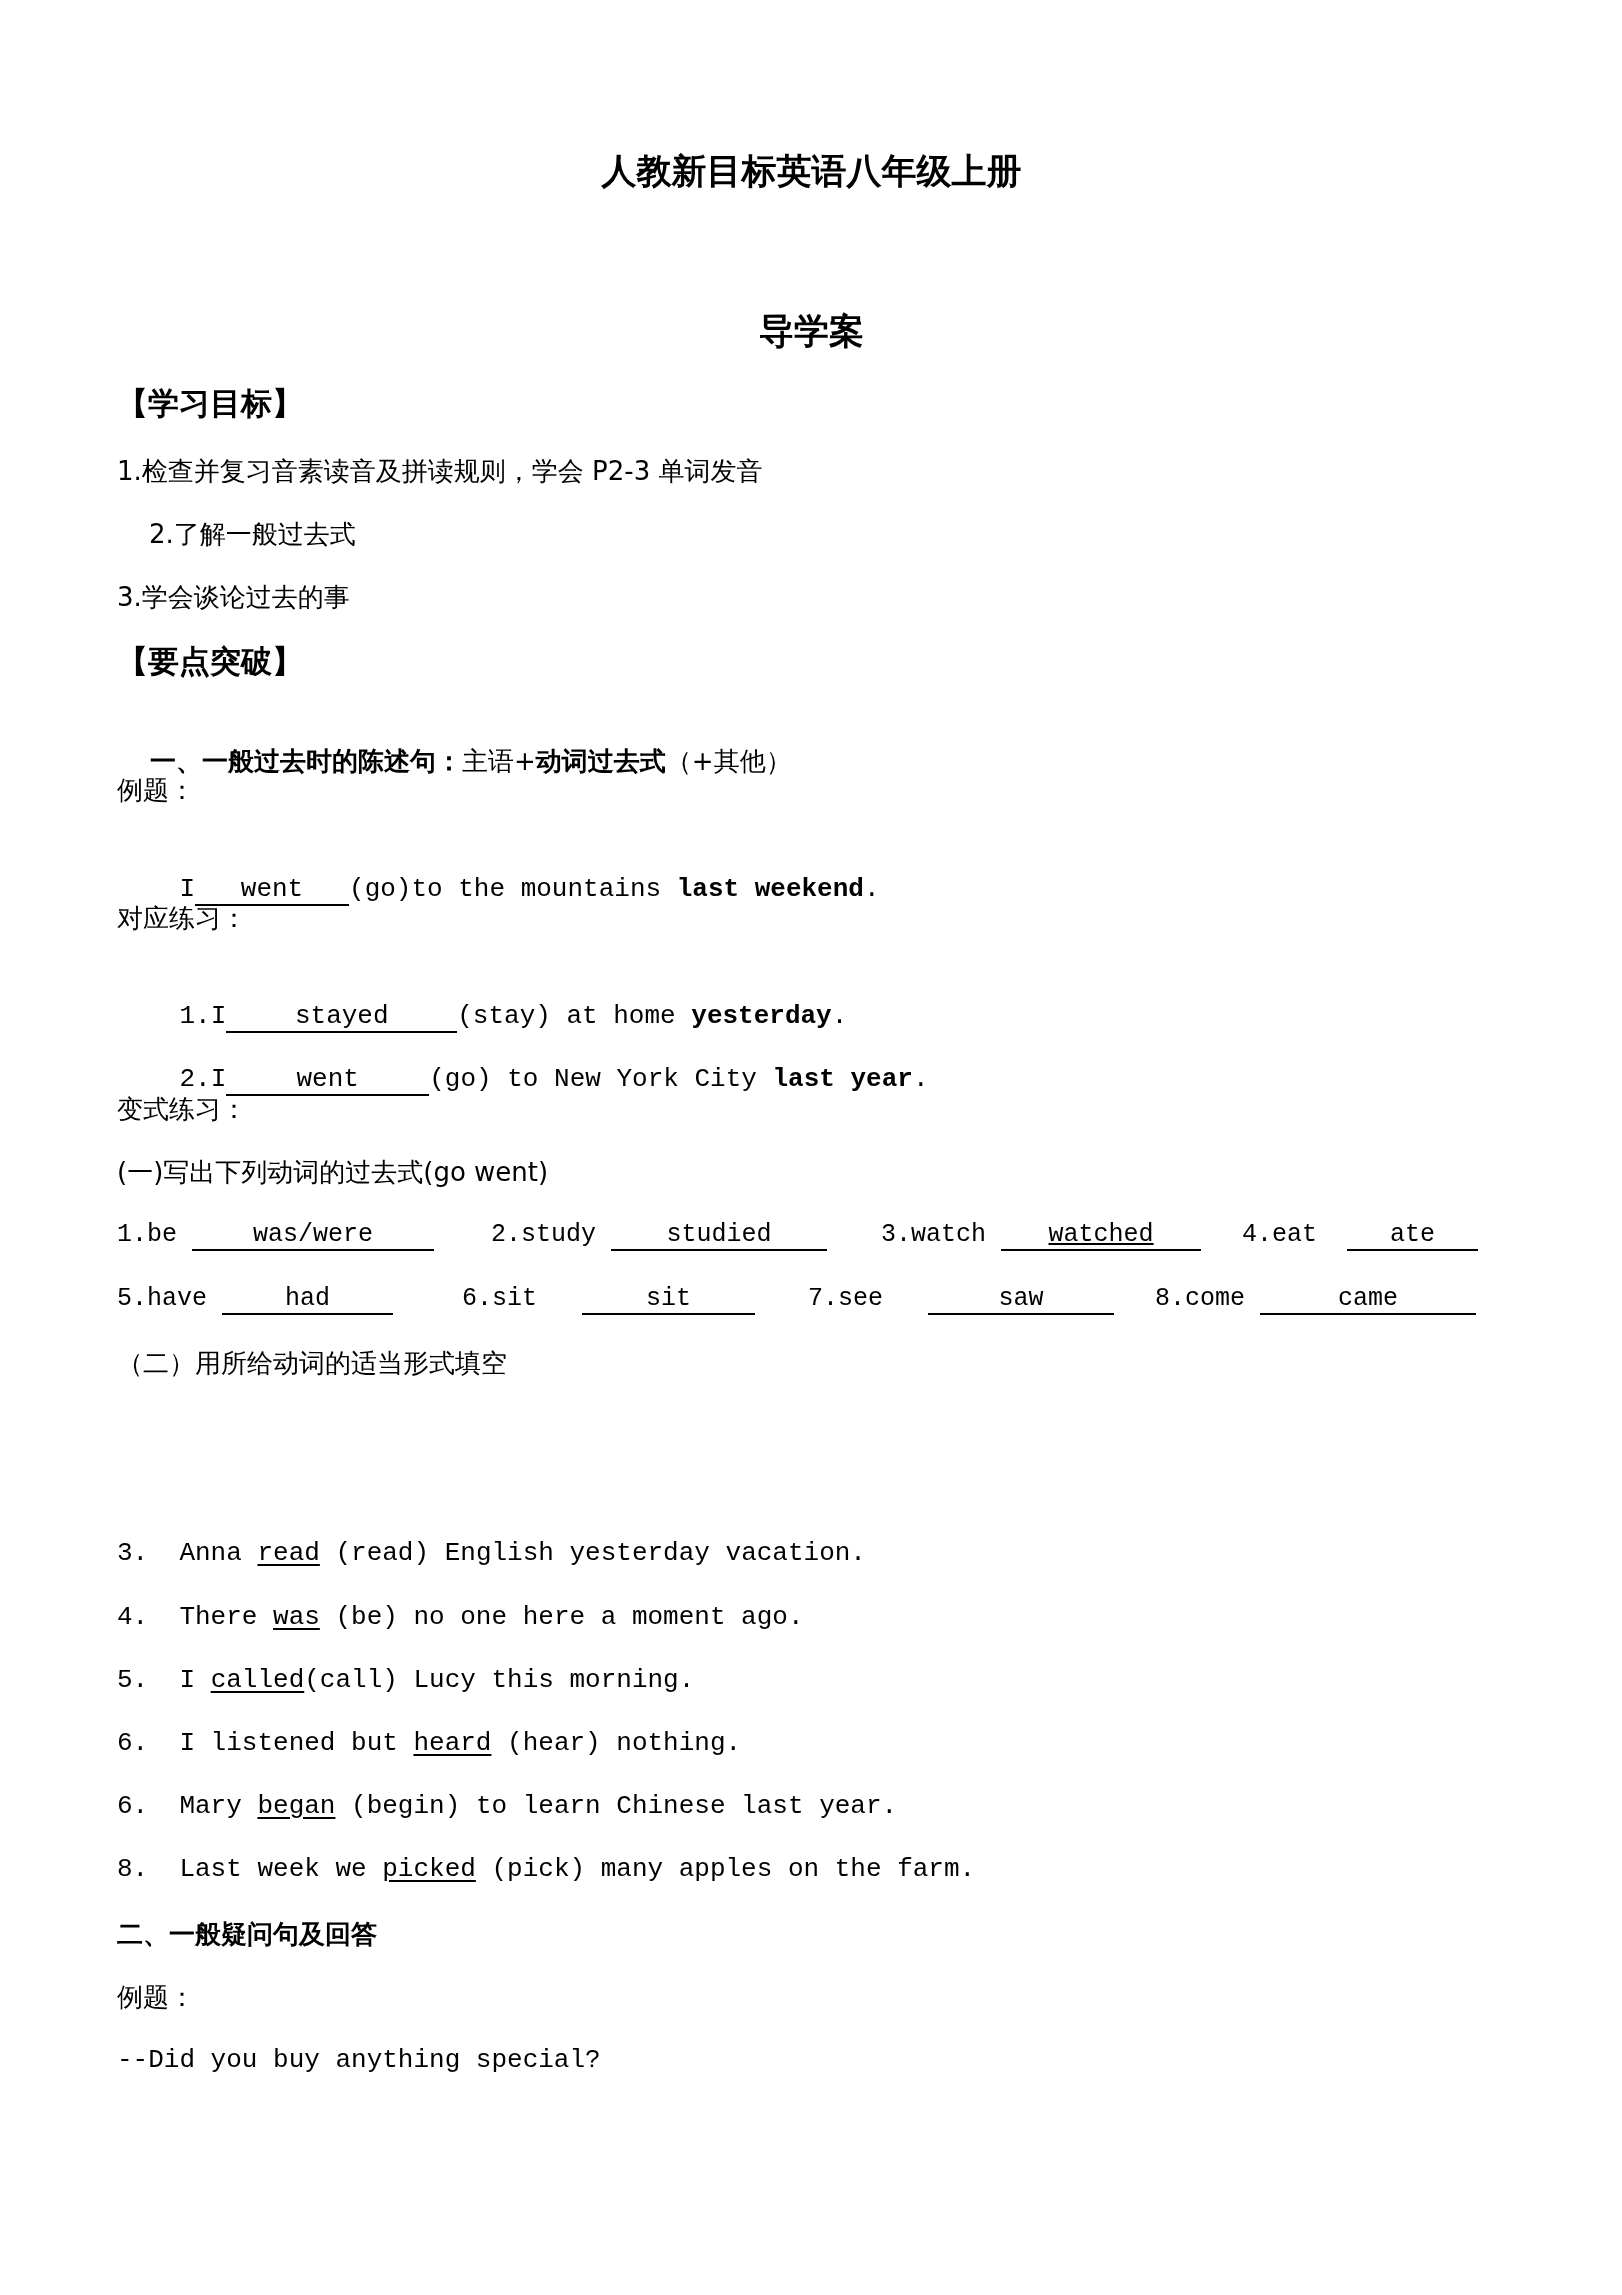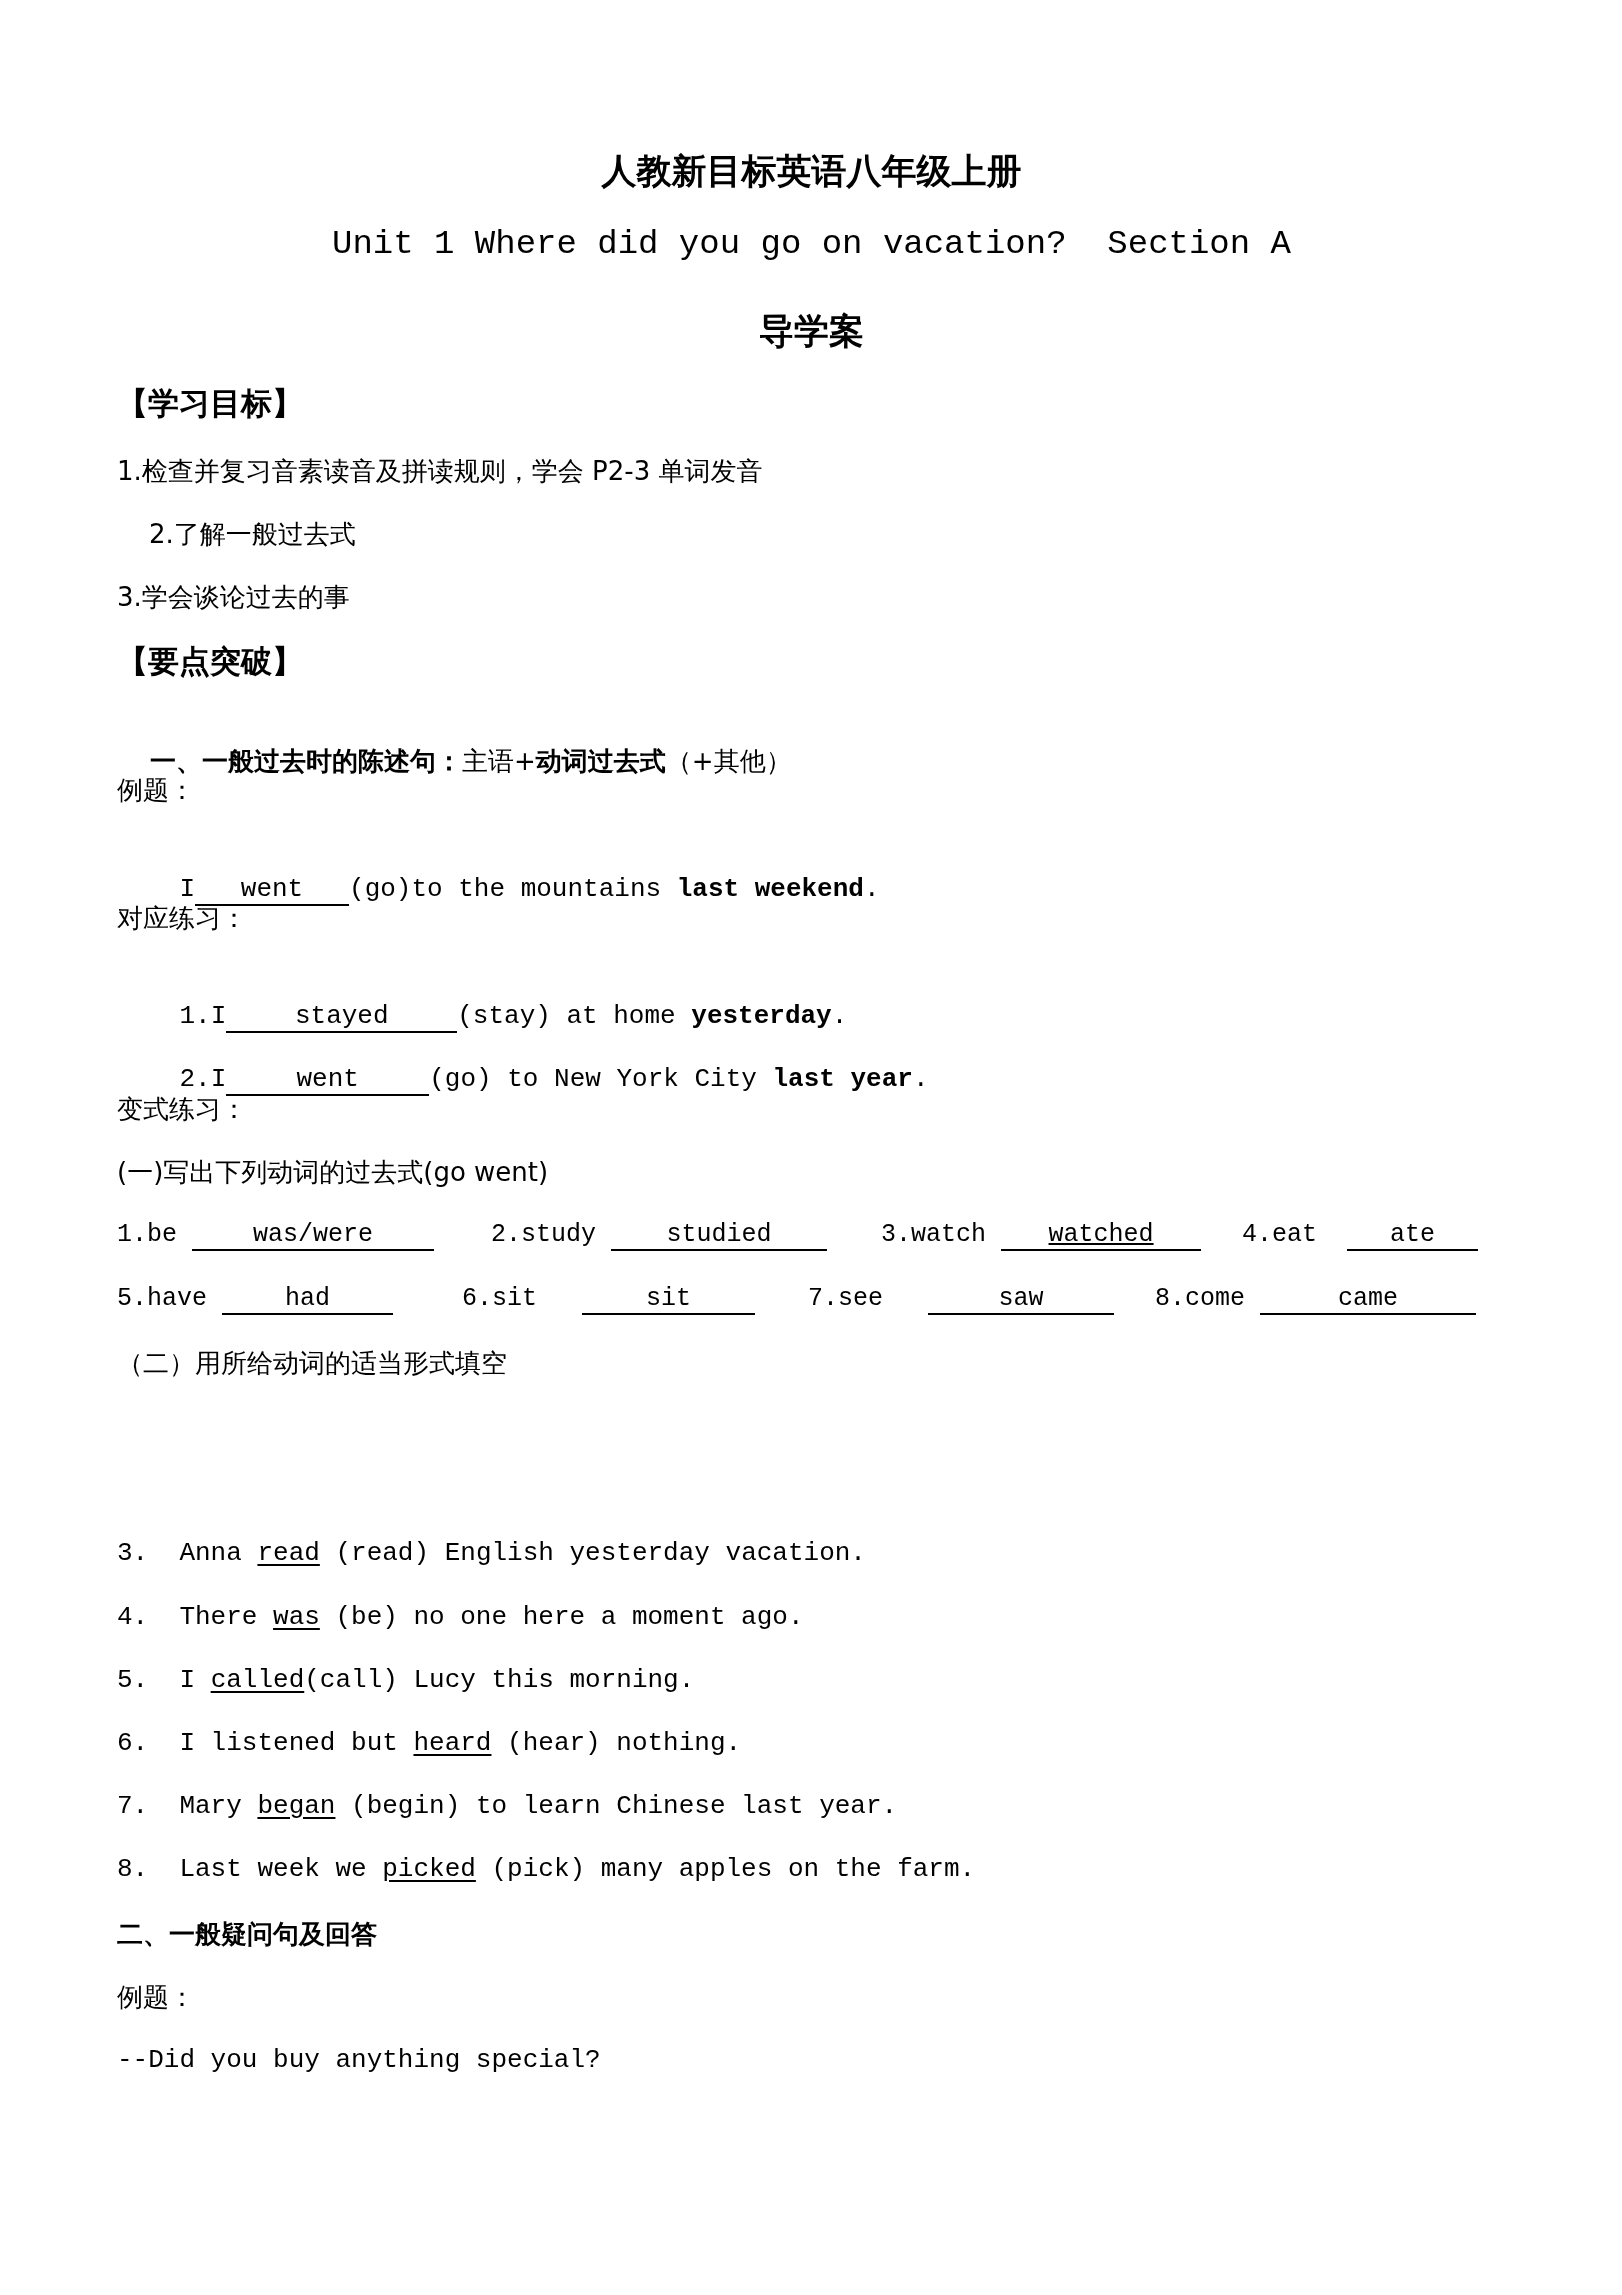--- a/index.html
+++ b/index.html
@@ -34,21 +34,20 @@
     .ul { text-decoration: underline; text-underline-offset: 3.8px; }
     .cell { position: absolute; white-space: pre; font-size: 25px; line-height: 34px;
             font-family: "Liberation Mono", "DejaVu Sans Mono", monospace; }
   </style>
 </head>
 <body>
 
 <div class="page">
 
   <div class="title-cn" style="top:148px;">人教新目标英语八年级上册</div>
-  <div class="title-en" style="top:225px;">Unit 1 Where did you go on vacation?  Section A</div>
   <div class="title-cn" style="top:308px;">导学案</div>
 
   <div class="line heading cjk" style="top:386px;">【学习目标】</div>
   <div class="line cjk" style="top:454px;">1.检查并复习音素读音及拼读规则，学会 P2-3 单词发音</div>
   <div class="line cjk" style="top:517px;margin-left:32px;">2.了解一般过去式</div>
   <div class="line cjk" style="top:580px;">3.学会谈论过去的事</div>
 
   <div class="line heading cjk" style="top:644px;">【要点突破】</div>
 
   <div class="line cjk" style="top:710px;">
@@ -83,21 +82,21 @@
   <div class="cell" style="left:462px; top:1282px;"><span>6.sit</span>   <span class="blank" style="width:173px;">sit</span></div>
   <div class="cell" style="left:808px; top:1282px;"><span>7.see</span>   <span class="blank" style="width:186px;">saw</span></div>
   <div class="cell" style="left:1155px; top:1282px;"><span>8.come</span> <span class="blank" style="width:216px;">came</span></div>
 
   <div class="line cjk" style="top:1346px;">（二）用所给动词的适当形式填空</div>
 
   <div class="line" style="top:1536px;"><span>3.  Anna </span><span class="ul">read</span><span> (read) English yesterday vacation.</span></div>
   <div class="line" style="top:1600px;"><span>4.  There </span><span class="ul">was</span><span> (be) no one here a moment ago.</span></div>
   <div class="line" style="top:1663px;"><span>5.  I </span><span class="ul">called</span><span>(call) Lucy this morning.</span></div>
   <div class="line" style="top:1726px;"><span>6.  I listened but </span><span class="ul">heard</span><span> (hear) nothing.</span></div>
-  <div class="line" style="top:1789px;"><span>7.  Mary </span><span class="ul">began</span><span> (begin) to learn Chinese last year.</span></div>
+  <div class="line" style="top:1789px;"><span>6.  Mary </span><span class="ul">began</span><span> (begin) to learn Chinese last year.</span></div>
   <div class="line" style="top:1852px;"><span>8.  Last week we </span><span class="ul">picked</span><span> (pick) many apples on the farm.</span></div>
 
   <div class="line subheading cjk" style="top:1917px;">二、一般疑问句及回答</div>
   <div class="line cjk" style="top:1980px;">例题：</div>
   <div class="line" style="top:2043px;">--Did you buy anything special?</div>
 
 </div>
 
 
 </body></html>

